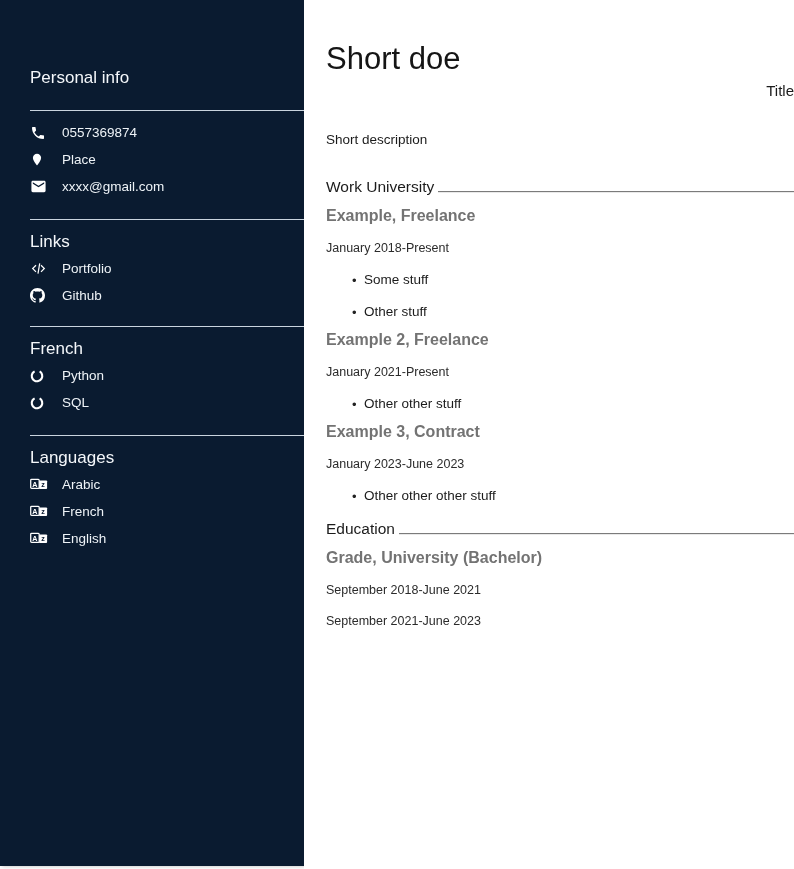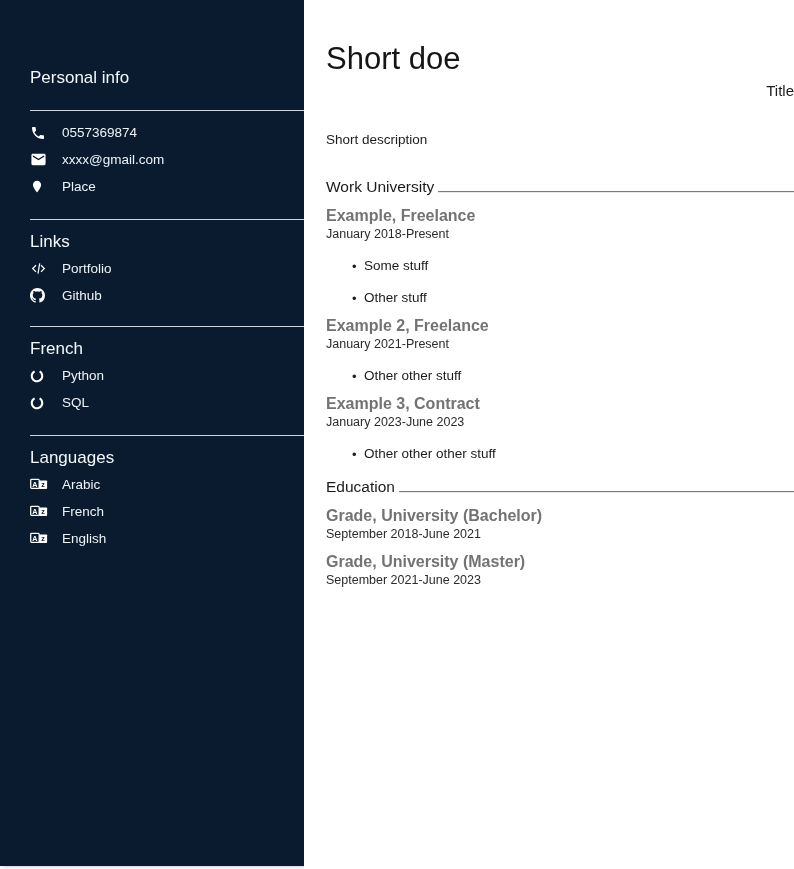--- a/index.html
+++ b/index.html
@@ -26,21 +26,21 @@
     padding:41px 0 0 22px; background:#fff; }
   .name { font-size:31px; line-height:36px; font-weight:400; color:#151515; }
   .job-title { font-size:15px; line-height:18px; margin-top:5px;text-align:right; }
   .description { font-size:13.5px; line-height:16px; margin-top:32px; }
   .section-heading { display:flex; align-items:flex-end; margin-top:30px;
     font-size:15.5px; line-height:18px; color:#1b1b1b; }
   .section-heading.edu { margin-top:16px; }
   .heading-line { flex:1; height:0; border-top:1px solid #7b7b7b;
     border-bottom:1px solid #e9e9e9; margin:0 0 3px 4px; }
   .entry-title { font-size:16px; line-height:19px; font-weight:700; margin-top:10px; color:#737373; }
-  .entry-dates { font-size:12.5px; line-height:15px; margin-top:2px; color:#2b2b2b; }
+  .entry-dates { font-size:12.5px; line-height:15px; margin-top:16px; color:#2b2b2b; }
   .bullets { list-style:none; }
   .bullets li { position:relative; font-size:13.5px; line-height:16px;
     margin-top:16px; padding-left:38px; }
   .bullets li::before { content:"\2022"; position:absolute; left:26px; top:1px;
     font-size:13px; color:#222; }
 </style>
 </head>
 <body>
 
 <div class="page">
@@ -54,33 +54,33 @@
       <div class="sb-row">
         <span class="sb-icon">
           <svg width="16" height="16" viewBox="0 0 24 24" fill="#ffffff">
               <path d="M6.62 10.79c1.44 2.83 3.76 5.14 6.59 6.59l2.2-2.2c.27-.27.67-.36 1.02-.24 1.12.37 2.33.57 3.57.57.55 0 1 .45 1 1V20c0 .55-.45 1-1 1-9.39 0-17-7.61-17-17 0-.55.45-1 1-1h3.5c.55 0 1 .45 1 1 0 1.25.2 2.45.57 3.57.11.35.03.74-.25 1.02l-2.2 2.2z"></path>
             </svg>
         </span>
         <span>0557369874</span>
       </div>
       <div class="sb-row">
         <span class="sb-icon">
+          <svg width="14" height="15" viewBox="0 0 24 24" fill="#ffffff">
+              <path d="M12 2C8.13 2 5 5.13 5 8.88 5 14.13 12 22 12 22s7-7.87 7-13.12C19 5.13 15.87 2 12 2z"></path>
+            </svg>
+        </span>
+        <span>Place</span>
+      </div>
+      <div class="sb-row">
+        <span class="sb-icon">
           <svg width="17" height="17" viewBox="0 0 24 24" fill="#ffffff">
               <path d="M20 4H4c-1.1 0-1.99.9-1.99 2L2 18c0 1.1.9 2 2 2h16c1.1 0 2-.9 2-2V6c0-1.1-.9-2-2-2zm0 4-8 5-8-5V6l8 5 8-5v2z"></path>
             </svg>
         </span>
         <span>xxxx@gmail.com</span>
-      </div>
-      <div class="sb-row">
-        <span class="sb-icon">
-          <svg width="14" height="15" viewBox="0 0 24 24" fill="#ffffff">
-              <path d="M12 2C8.13 2 5 5.13 5 8.88 5 14.13 12 22 12 22s7-7.87 7-13.12C19 5.13 15.87 2 12 2z"></path>
-            </svg>
-        </span>
-        <span>Place</span>
       </div>
     </div>
 
     <div class="sb-hr m19"></div>
     <div class="sb-heading m13">Links</div>
 
     <div class="m4">
       <div class="sb-row">
         <span class="sb-icon">
           <svg width="17" height="15" viewBox="0 0 24 24" fill="#ffffff">
@@ -204,18 +204,17 @@
       <span>Education</span>
       <span class="heading-line"></span>
     </div>
 
     <div>
       <div class="entry-title">Grade, University (Bachelor)</div>
       <div class="entry-dates">September 2018-June 2021</div>
     </div>
 
     <div>
-      <div class="entry-title">Grade, University (Master)</div>
       <div class="entry-dates">September 2021-June 2023</div>
     </div>
 
   </main>
 </div>
 
 </body></html>

